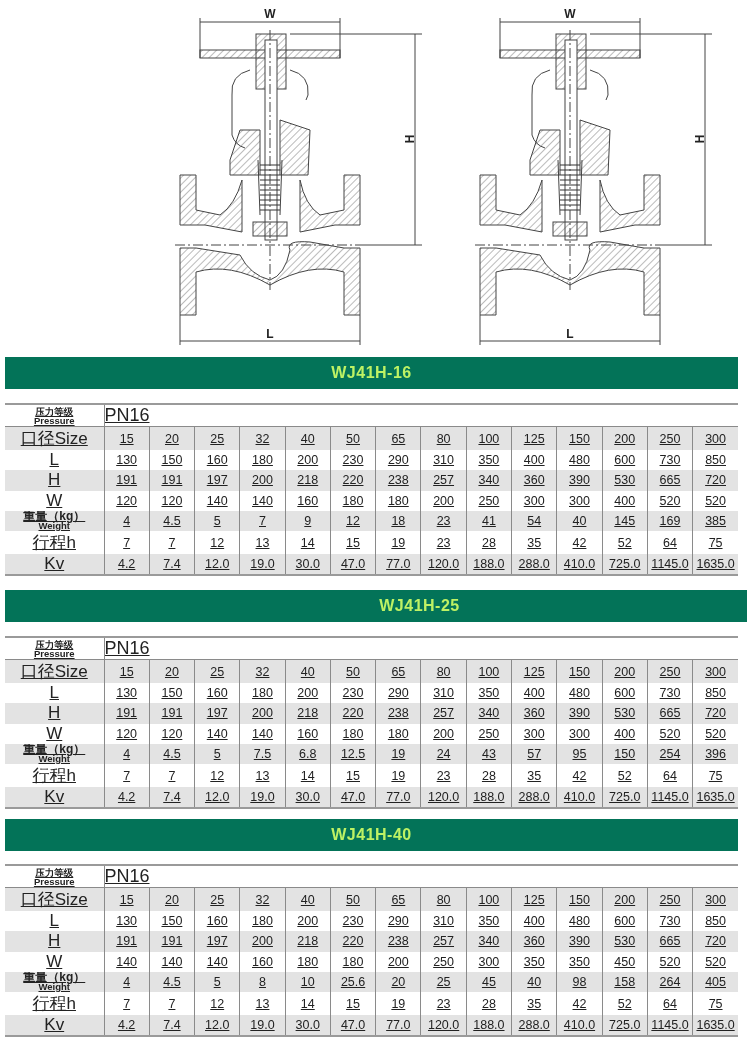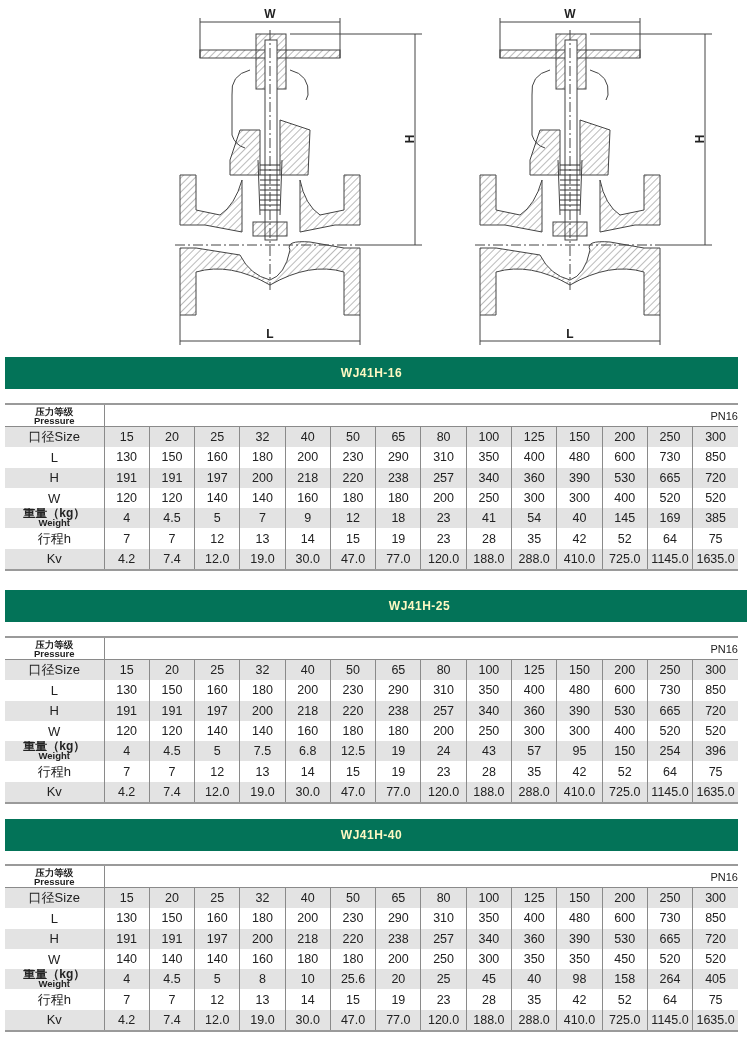--- a/index.html
+++ b/index.html
@@ -3,44 +3,44 @@
 <meta charset="utf-8">
 <style>
   html, body { margin: 0; padding: 0; background: #ffffff; }
   body { width: 747px; height: 1038px; position: relative; overflow: hidden; font-family: "Liberation Sans", sans-serif; color: #222; }
 
   .drawing { position: absolute; top: 0; }
   .drawing svg { display: block; }
 
   .section-bar {
     position: absolute; left: 5px; width: 733px; height: 32px;
-    background: #037358; color: #fef9c3; font-weight: bold; font-size: 12px;
+    background: #037358; color: #bef264; font-weight: bold; font-size: 16px;
     display: flex; align-items: center; justify-content: center; letter-spacing: 0.5px;
   }
 
   table.spec {
     position: absolute; left: 5px; width: 733px;
     border-collapse: collapse; table-layout: fixed;
-    font-size: 12.5px; color: #222;
+    font-size: 12.5px; color: #222; text-decoration: underline;
   }
   table.spec col.label-col { width: 99px; }
   table.spec td {
     text-align: center; padding: 0; height: 20.3px;
     border-left: 1px solid #8a8a8a; border-right: 1px solid #8a8a8a;
     white-space: nowrap; overflow: hidden;
   }
   table.spec td:first-child { border-left: none; }
   table.spec tr td:last-child { border-right: none; }
   table.spec tr.top td { border-top: 2px solid #9a9a9a; height: 21px; }
   table.spec tr.last td { border-bottom: 2px solid #9a9a9a; }
   table.spec tr.shade td { background: #e3e3e3; }
-  table.spec tr.pres td.pn { text-align: right; font-size: 11px; border-right: none; }
+  table.spec tr.pres td.pn { text-align: left; font-size: 18px; border-right: none; }
   table.spec tr.pres td { border-bottom: 1px solid #8a8a8a; }
   table.spec tr.size td { border-bottom: none; }
-  .rowlabel { font-size: 13px; }
+  .rowlabel { font-size: 17px; }
   .stack { display: flex; flex-direction: column; align-items: center; line-height: 9px; font-size: 9.5px; font-weight: bold; }
   .stack span:first-child { font-size: 9.5px; }
   .stack.weight span:first-child { font-size: 12px; }
 </style>
 </head>
 <body>
 
 <div class="drawing" style="left:160px;">
   <svg width="270" height="350" viewBox="0 0 270 350">
     <defs>

